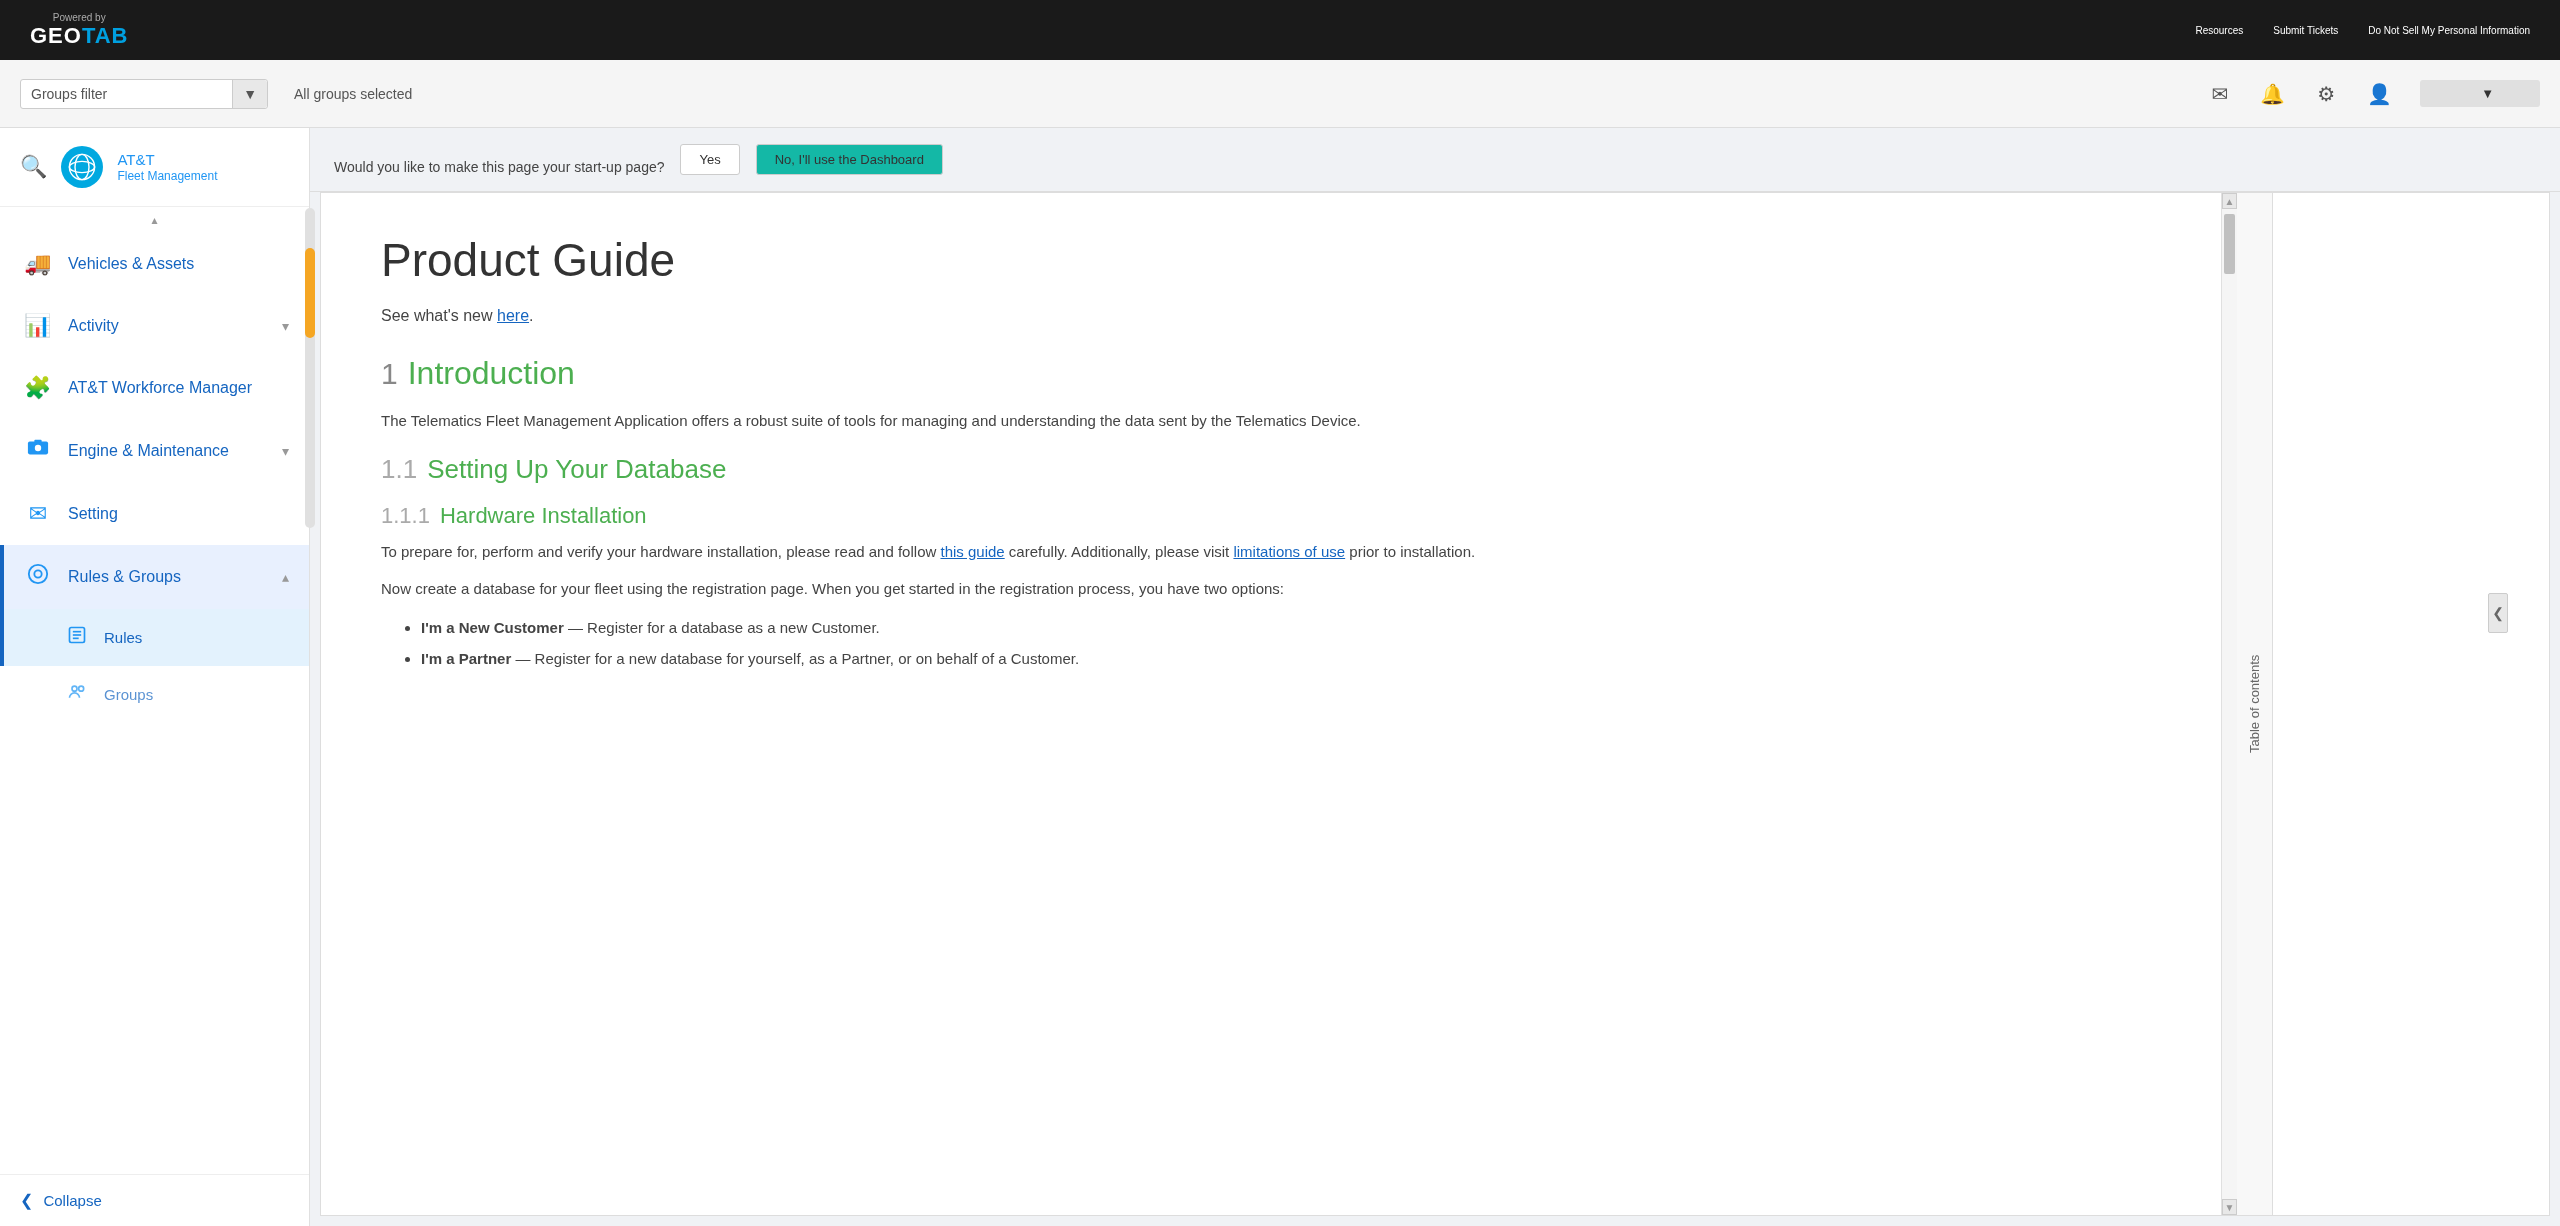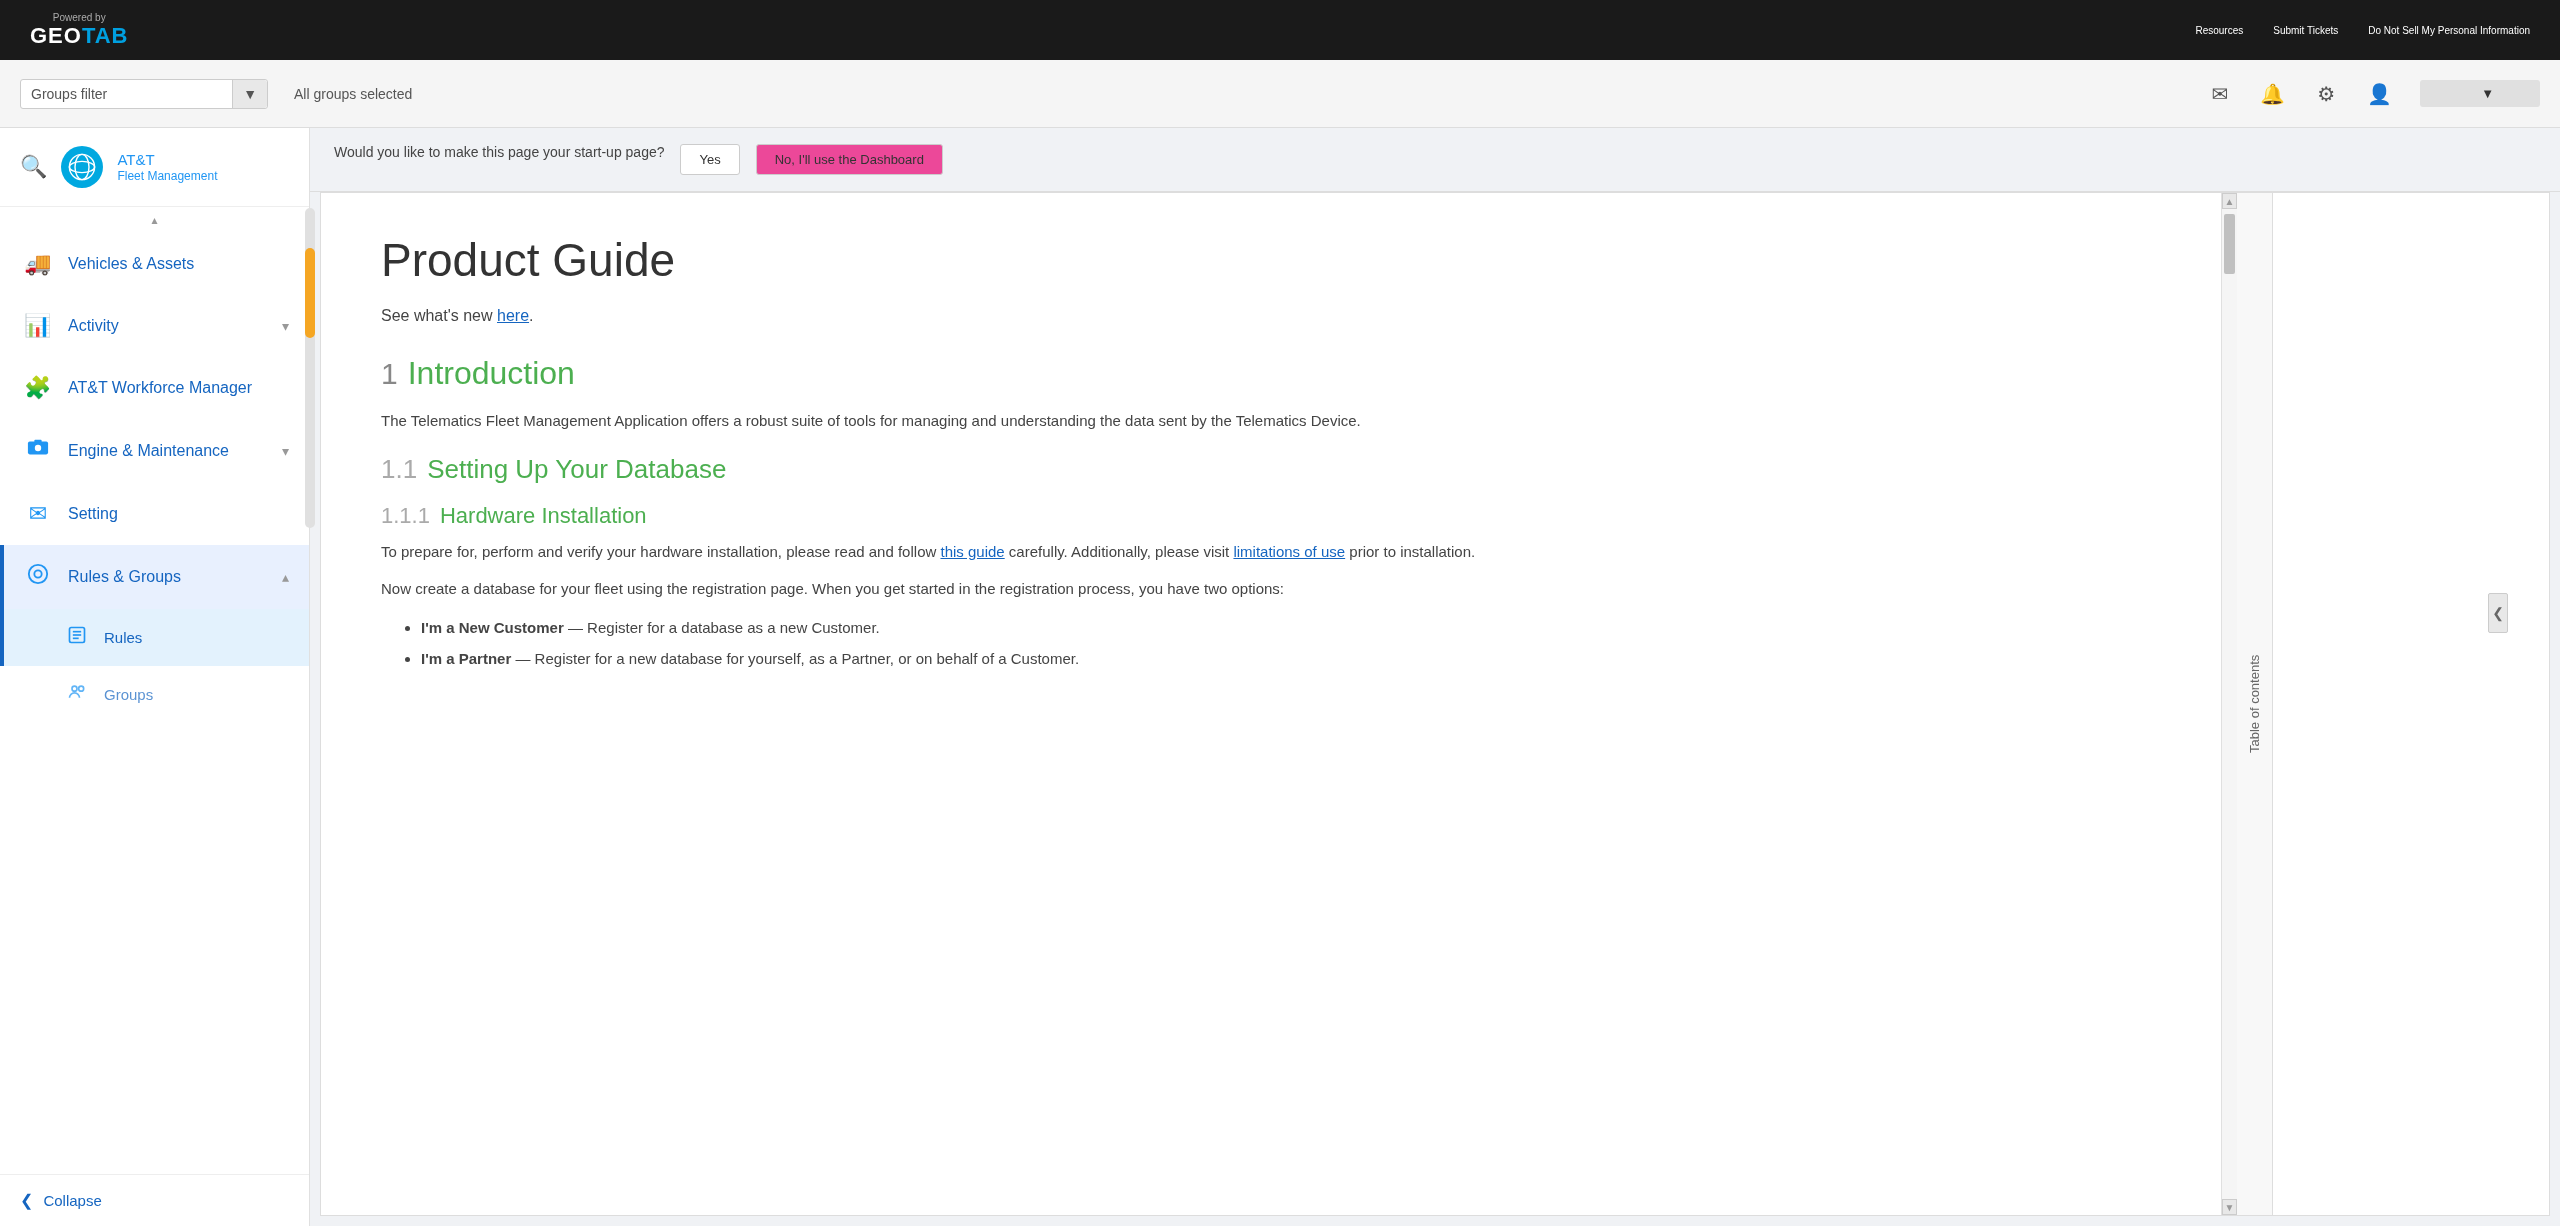--- a/index.html
+++ b/index.html
@@ -214,39 +214,39 @@
       flex-direction: column;
       background: #f0f2f5;
       overflow: hidden;
     }
 
     
     .startup-banner {
       background: #f0f2f5;
       padding: 16px 24px;
       display: flex;
-      align-items: flex-start;
+      align-items: flex-end;
       gap: 16px;
       border-bottom: 1px solid #ddd;
       font-size: 14px;
       color: #444;
     }
     .startup-banner button {
       padding: 7px 18px;
       border-radius: 3px;
       cursor: pointer;
       font-size: 13px;
     }
     .btn-yes {
       background: white;
       border: 1px solid #ccc;
       color: #333;
     }
     .btn-no {
-      background: #ec4899;
+      background: #14b8a6;
       border: 1px solid #ccc;
       color: #333;
     }
 
     .guide-content {
       padding: 40px 60px;
       max-width: 1900px;
     }
 
     .guide-title {

